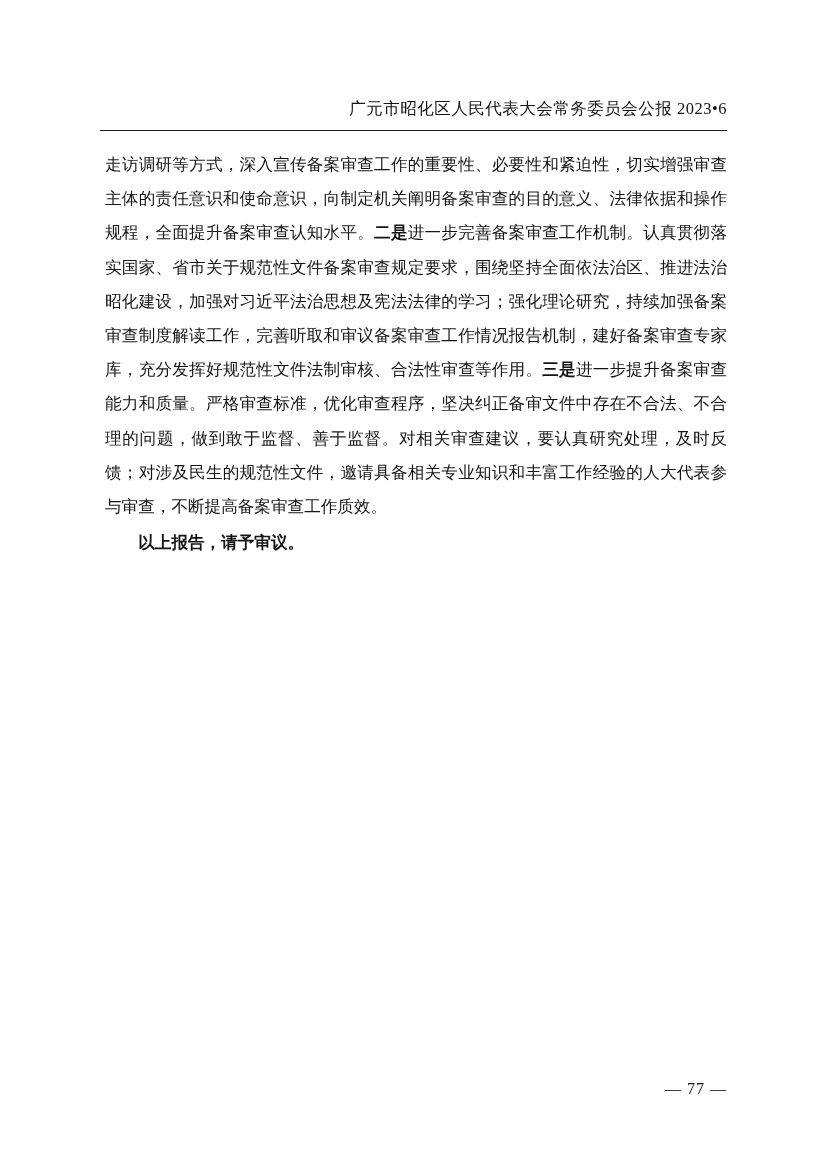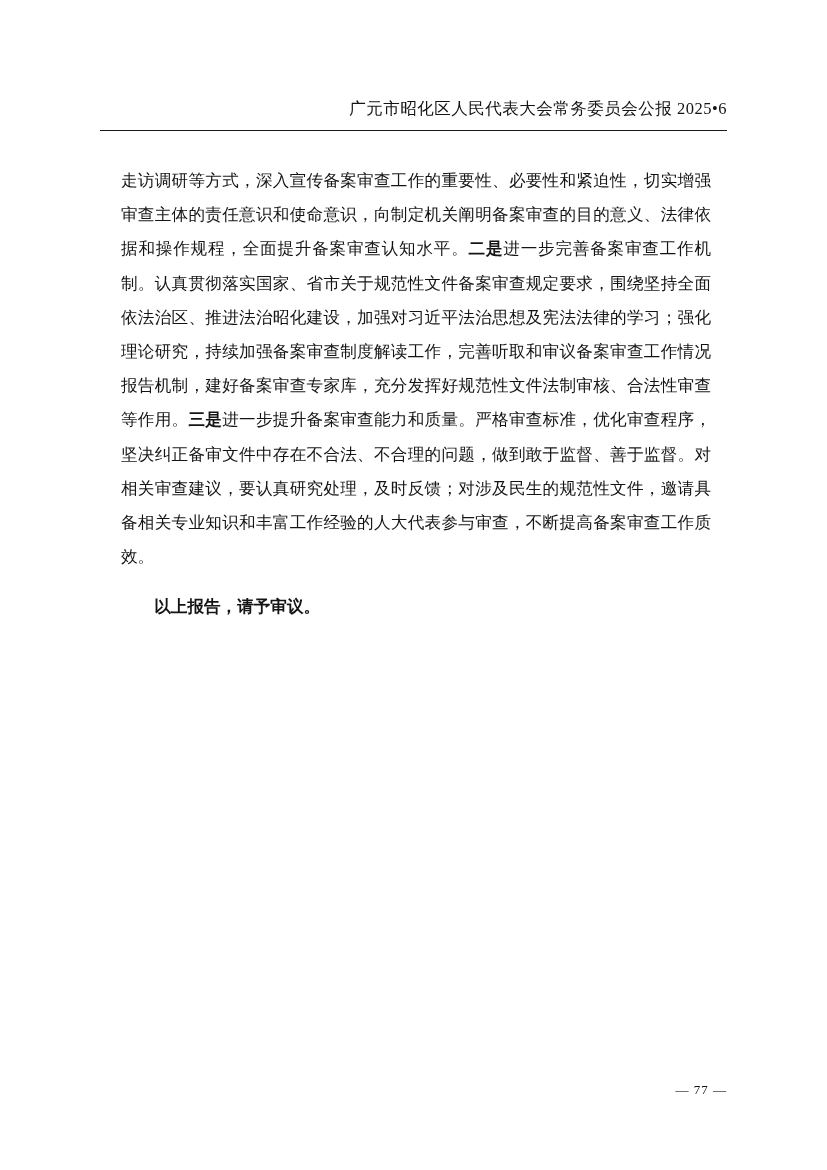--- a/index.html
+++ b/index.html
@@ -48,52 +48,52 @@
     top: 148px;
     left: 105px;
     width: 622px;
   }
   .para {
     font-size: 16.6px;
     line-height: 34.2px;
     text-align: justify;
     text-justify: inter-ideograph;
     color: #141414;
-    margin: 16px;
+    margin: 0;
   }
   .para + .para {
     margin-top: 2px;
     font-weight: bold;
   }
   .indent {
     text-indent: 2em;
   }
   .bold {
     font-weight: bold;
   }
   .footer {
     position: absolute;
     bottom: 72px;
     left: 100px;
     right: 100px;
     text-align: right;
   }
   .page-number {
-    font-size: 13px;
+    font-size: 16px;
     color: #141414;
     letter-spacing: 1px;
   }
 </style>
 </head>
 <body>
 
 <div class="page">
 
   <div class="header">
-    <span class="header-title">广元市昭化区人民代表大会常务委员会公报 2025•6</span>
+    <span class="header-title">广元市昭化区人民代表大会常务委员会公报 2023•6</span>
   </div>
   <div class="header-rule"></div>
 
   <div class="content">
     <p class="para"><span>走访调研等方式，深入宣传备案审查工作的重要性、必要性和紧迫性，切实增强审查主体的责任意识和使命意识，向制定机关阐明备案审查的目的意义、法律依据和操作规程，全面提升备案审查认知水平。</span><span class="bold">二是</span><span>进一步完善备案审查工作机制。认真贯彻落实国家、省市关于规范性文件备案审查规定要求，围绕坚持全面依法治区、推进法治昭化建设，加强对习近平法治思想及宪法法律的学习；强化理论研究，持续加强备案审查制度解读工作，完善听取和审议备案审查工作情况报告机制，建好备案审查专家库，充分发挥好规范性文件法制审核、合法性审查等作用。</span><span class="bold">三是</span><span>进一步提升备案审查能力和质量。严格审查标准，优化审查程序，坚决纠正备审文件中存在不合法、不合理的问题，做到敢于监督、善于监督。对相关审查建议，要认真研究处理，及时反馈；对涉及民生的规范性文件，邀请具备相关专业知识和丰富工作经验的人大代表参与审查，不断提高备案审查工作质效。</span></p>
     <p class="para indent">以上报告，请予审议。</p>
   </div>
 
   <div class="footer">
     <span class="page-number">— 77 —</span>

